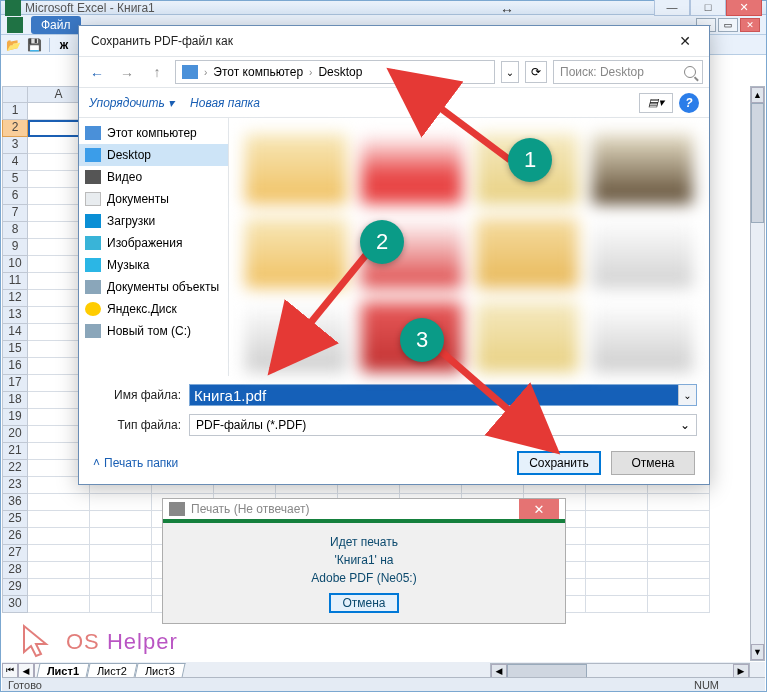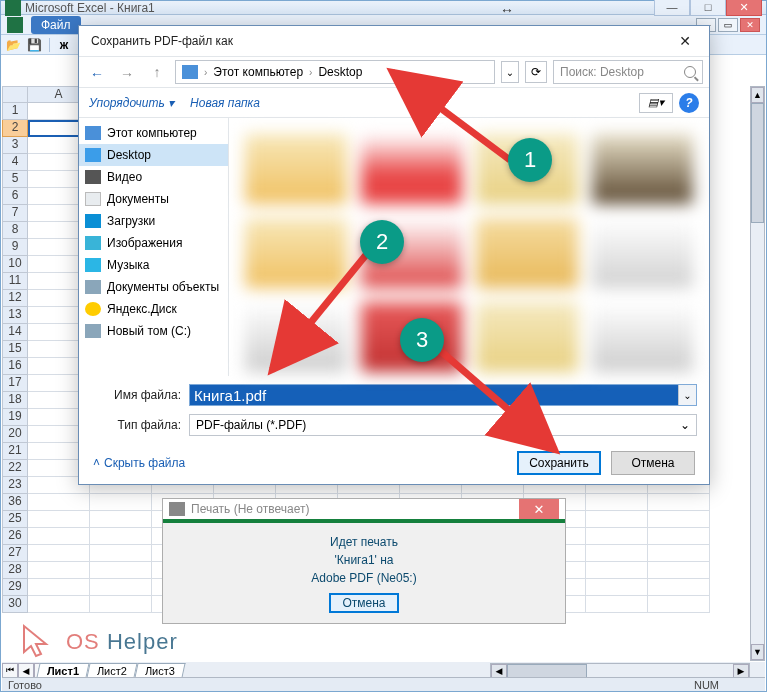--- a/index.html
+++ b/index.html
@@ -118,21 +118,21 @@
 
 
 .circ { position:absolute; width:44px;height:44px;border-radius:50%;background:#0a9b87;color:#fff;display:flex;align-items:center;justify-content:center;font-size:22px;font-weight:500;box-shadow:0 2px 6px rgba(0,0,0,.3);}
 .arrow-svg { position:absolute; pointer-events:none; }
 
 
 .watermark { position:absolute; left:16px; bottom:30px; display:flex; align-items:center; gap:6px; opacity:.75;}
 .wm-cursor{width:44px;height:40px;}
 .wm-text{font-size:22px;font-weight:300;letter-spacing:1px;}
 .wm-os{color:#d9534f;}
-.wm-h{color:#0c4a6e;}
+.wm-h{color:#a21caf;}
 </style>
 </head>
 <body>
 
 <div class="excel-win">
   <div class="excel-title">
     <span class="ico"></span>
     <span>Microsoft Excel - Книга1</span>
     <span class="spacer"></span>
     <span style="margin-right:140px;font-size:14px;color:#333;">↔</span>
@@ -683,21 +683,21 @@
     </div>
     <span class="field-lbl">Тип файла:</span>
     <div class="ftype-combo">
       <span>PDF-файлы (*.PDF)</span>
       <span>⌄</span>
     </div>
   </div>
   <div class="bottom-row">
     <span class="hide-link">
         <span>˄</span>
-        <span>Скрыть файла</span>
+        <span>Печать папки</span>
       </span>
     <span style="flex:1"></span>
     <div class="btn primary">Сохранить</div>
     <div class="btn">Отмена</div>
   </div>
 </div>
 
 <div class="print-dlg">
   <div class="print-title">
     <span class="ico"></span>

